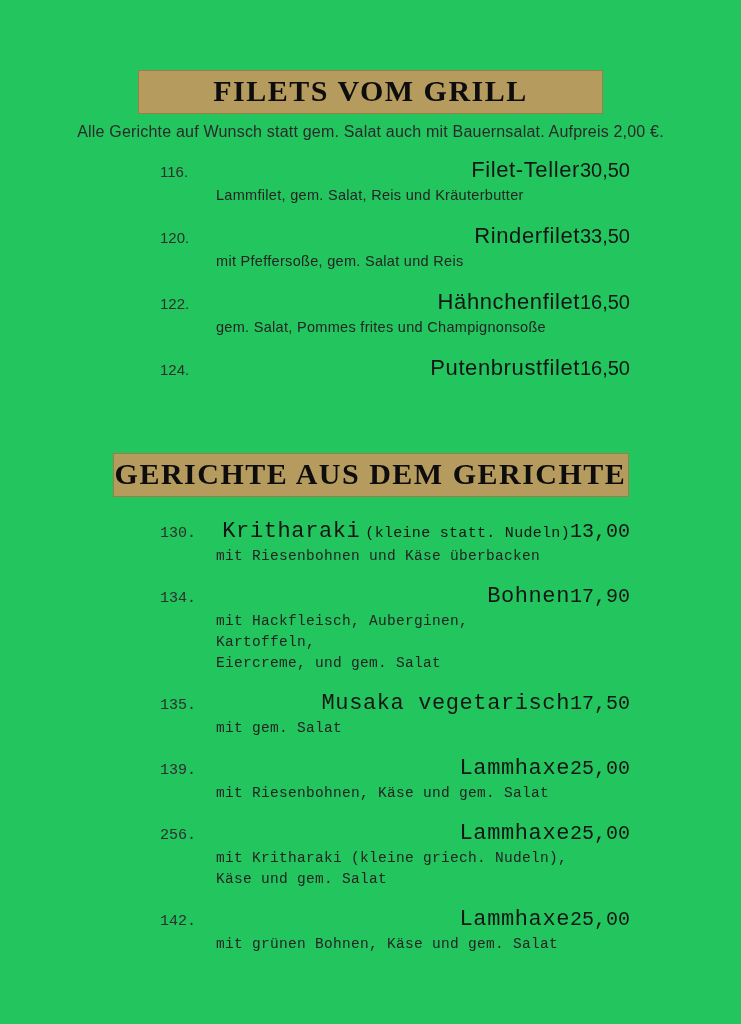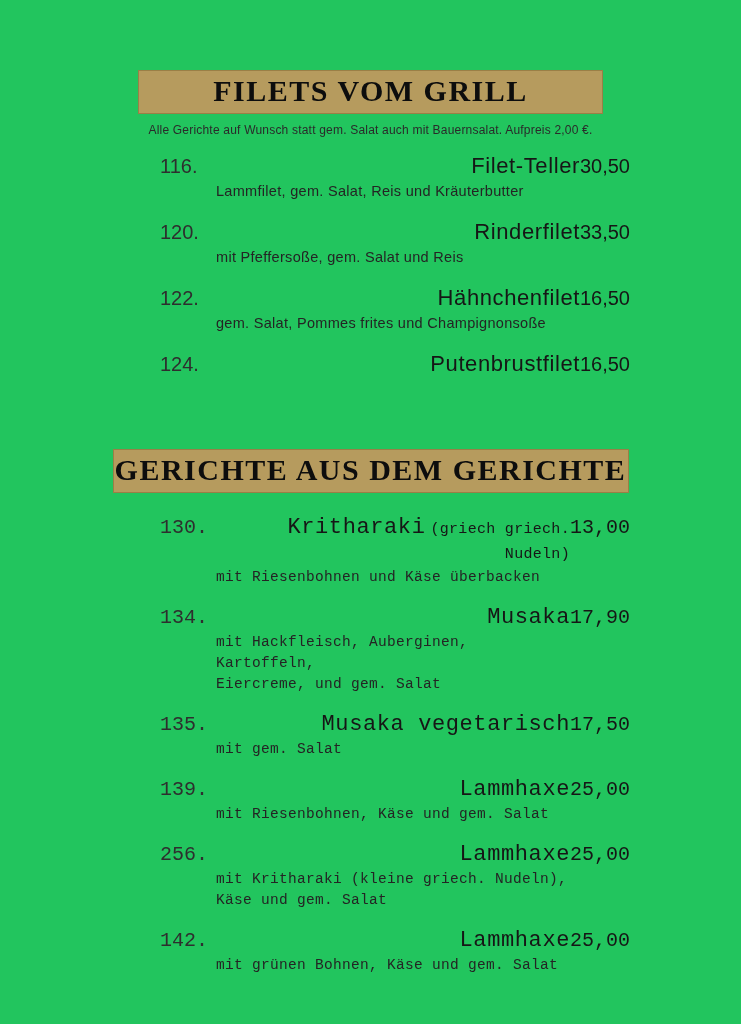--- a/index.html
+++ b/index.html
@@ -27,39 +27,39 @@
   .banner-title {
     font-family:"Liberation Serif", serif;
     font-size:30px;
     font-weight:bold;
     letter-spacing:1.5px;
     color:#0d0d0d;
     margin:0;
   }
   .section-note {
     text-align:center;
-    font-size:12px;
+    font-size:16px;
     letter-spacing:0.2px;
     color:#2a2a2a;
     margin:9px 0 16px;
   }
   .items {
     margin:0 111px 0 160px;
   }
   .items-1 { margin-top:6px; }
   .items-2 { margin-top:22px;font-family:Liberation Mono, monospace; }
   .item {
     display:grid;
     grid-template-columns:56px 1fr auto;
     align-items:baseline;
     margin-bottom:17px;
   }
   .item-num {
     grid-row:1; grid-column:1;
-    font-size:20px;
+    font-size:15px;
     color:#2e2e2e;
   }
   .item-name {
     grid-row:1; grid-column:2;
     font-size:22px;
     letter-spacing:0.6px;
     color:#161616;
     text-align:right;
   }
   .item-name-note {
@@ -125,28 +125,28 @@
   </div>
 
   <div class="banner banner-2">
     <h2 class="banner-title">GERICHTE AUS DEM GERICHTE</h2>
   </div>
 
   <div class="items items-2">
 
     <div class="item">
       <span class="item-num">130.</span>
-      <span class="item-name"><span>Kritharaki</span><span class="item-name-note">(griech griech. Nudeln)</span></span>
+      <span class="item-name"><span>Kritharaki</span><span class="item-name-note">(kleine statt. Nudeln)</span></span>
       <span class="item-price">13,00</span>
       <span class="item-desc">mit Riesenbohnen und Käse überbacken</span>
     </div>
 
     <div class="item">
       <span class="item-num">134.</span>
-      <span class="item-name"><span>Musaka</span></span>
+      <span class="item-name"><span>Bohnen</span></span>
       <span class="item-price">17,90</span>
       <span class="item-desc">mit Hackfleisch, Auberginen, Kartoffeln,
 Eiercreme, und gem. Salat</span>
     </div>
 
     <div class="item">
       <span class="item-num">135.</span>
       <span class="item-name"><span>Musaka vegetarisch</span></span>
       <span class="item-price">17,50</span>
       <span class="item-desc">mit gem. Salat</span>

